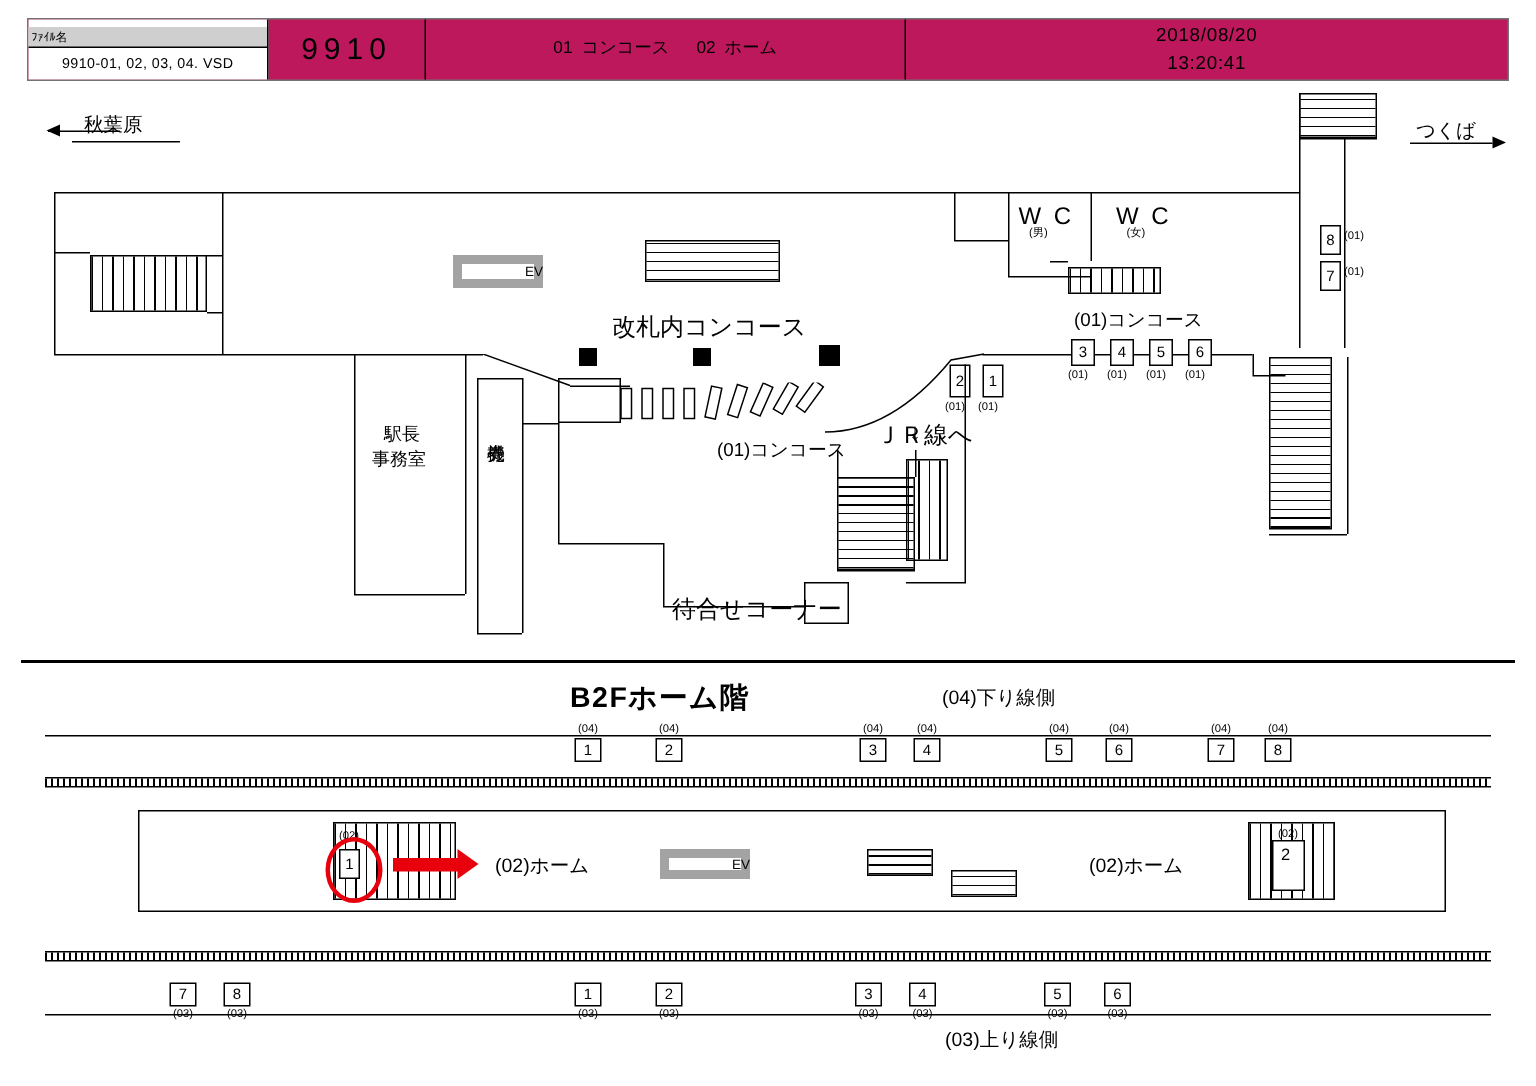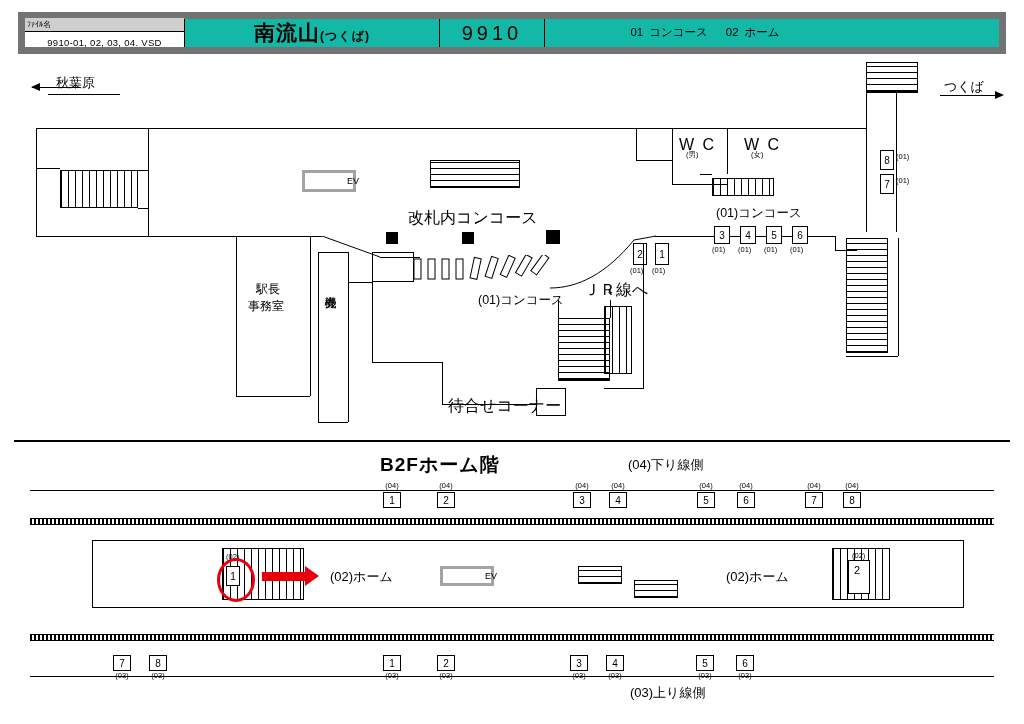--- a/index.html
+++ b/index.html
@@ -9,22 +9,22 @@
     font-family:"Liberation Sans","DejaVu Sans",sans-serif;
     color:#000;
     overflow:hidden;
     position:relative;
   }
   #root{position:relative;width:1024px;height:724px;}
 
   
   .header{
     position:absolute;left:18px;top:12px;width:988px;height:42px;
-    border:7px solid #737373;box-sizing:border-box;display:flex;
-    background:#14b8a6;
+    border:1px solid #737373;box-sizing:border-box;display:flex;
+    background:#be185d;
   }
   .hcell{border-right:1px solid #000;box-sizing:border-box;height:100%;
          display:flex;flex-direction:column;justify-content:center;align-items:center;}
   .hcell:last-child{border-right:none;}
   .h-file{width:160px;background:#ffffff;padding:0;}
   .h-file .lbl{font-size:8px;background:#cfcfcf;width:100%;text-align:left;
      padding:1px 2px;box-sizing:border-box;border-bottom:1px solid #000;}
   .h-file .val{font-size:9.5px;width:100%;text-align:center;padding-top:5px;letter-spacing:.3px;}
   .h-station{width:255px;}
   .h-station .main{font-size:21px;font-weight:bold;letter-spacing:1px;}
@@ -55,21 +55,21 @@
   .hatch{position:absolute;height:7px;
     background:repeating-linear-gradient(90deg,#000 0 1.6px,transparent 1.6px 4px);
     border-top:1px solid #000;border-bottom:1px solid #000;box-sizing:border-box;}
 
   
   .stair-v{position:absolute;border:1px solid #000;box-sizing:border-box;
     background:repeating-linear-gradient(90deg,#000 0 1px,transparent 1px 7px);}
   .stair-h{position:absolute;border:1px solid #000;box-sizing:border-box;
     background:repeating-linear-gradient(0deg,#000 0 1px,transparent 1px 6px);}
 
-  .ev{position:absolute;border:3px solid #a3a3a3;box-sizing:border-box;background:#fff;
+  .ev{position:absolute;border:6px solid #a3a3a3;box-sizing:border-box;background:#fff;
      font-size:9px;display:flex;align-items:center;justify-content:center;padding-left:48px;}
 
   .blk{position:absolute;background:#000;}
 
   .vert{writing-mode:vertical-rl;text-orientation:upright;}
 
   .red-ellipse{position:absolute;border:3px solid #e8000d;border-radius:50%;}
   .red-arrow{position:absolute;height:9px;background:#e8000d;}
   .red-arrow:after{content:"";position:absolute;right:-13px;top:-6px;
      border-top:10px solid transparent;border-bottom:10px solid transparent;
@@ -84,38 +84,37 @@
 </style>
 </head>
 <body>
 
 <div id="root">
 
   <div class="header">
     <div class="hcell h-file">
       <div class="lbl">ﾌｧｲﾙ名</div>
       <div class="val">9910-01, 02, 03, 04. VSD</div>
-    </div>
-    <div class="hcell h-station">
-      <div class="main">
-        <span>南流山</span><small>(つくば)</small>
-      </div>
     </div>
     <div class="hcell h-num">9910</div>
     <div class="hcell h-areas">
       <div class="row">
         <span class="it">
             <span>01</span>
             <span>コンコース</span>
           </span>
         <span class="it">
             <span>02</span>
             <span>ホーム</span>
           </span>
       </div>
+    </div>
+    <div class="hcell h-date">
+      <div>2018/08/20</div>
+      <div>13:20:41</div>
     </div>
   </div>
 
 
   <div class="ln hl arrow-left" style="left:32px;top:87px;width:48px;"></div>
   <div class="txt sub" style="left:56px;top:74px;font-size:13px;">秋葉原</div>
   <div class="ln hl" style="left:48px;top:94px;width:72px;"></div>
 
   <div class="txt sub" style="left:944px;top:78px;font-size:13px;">つくば</div>
   <div class="ln hl arrow-right" style="left:940px;top:95px;width:55px;"></div>

